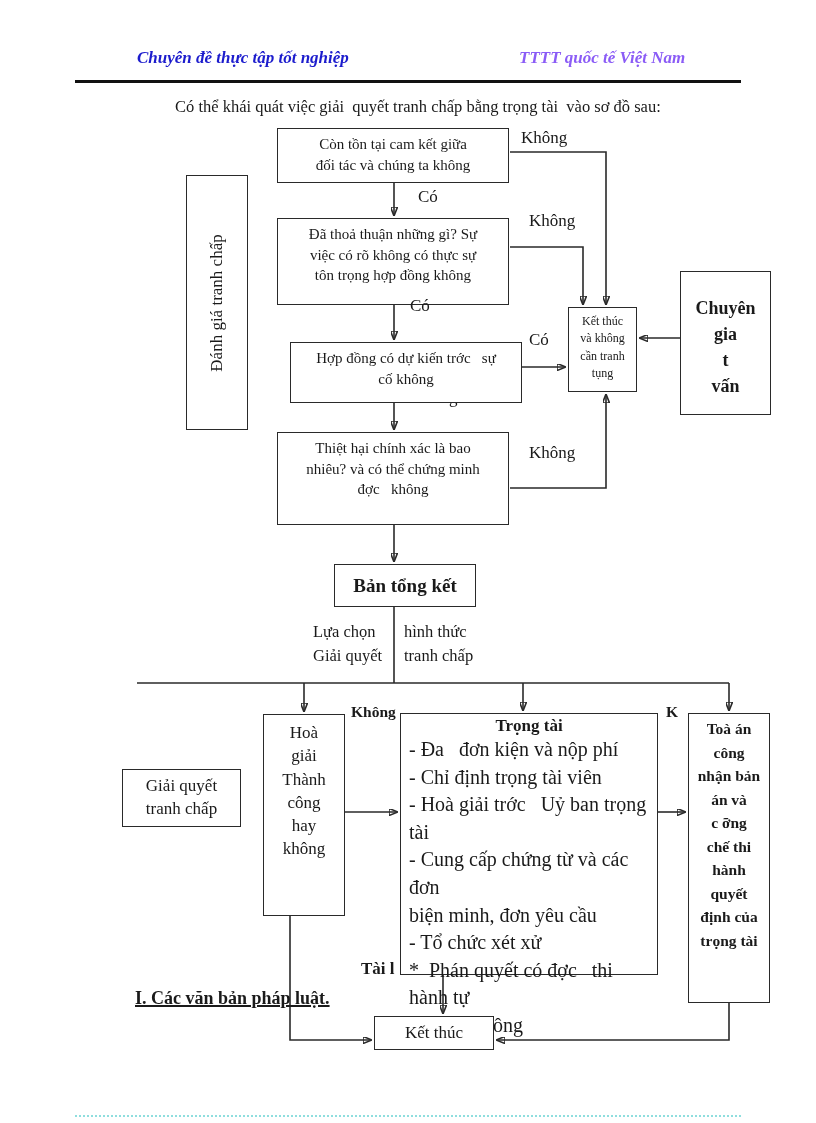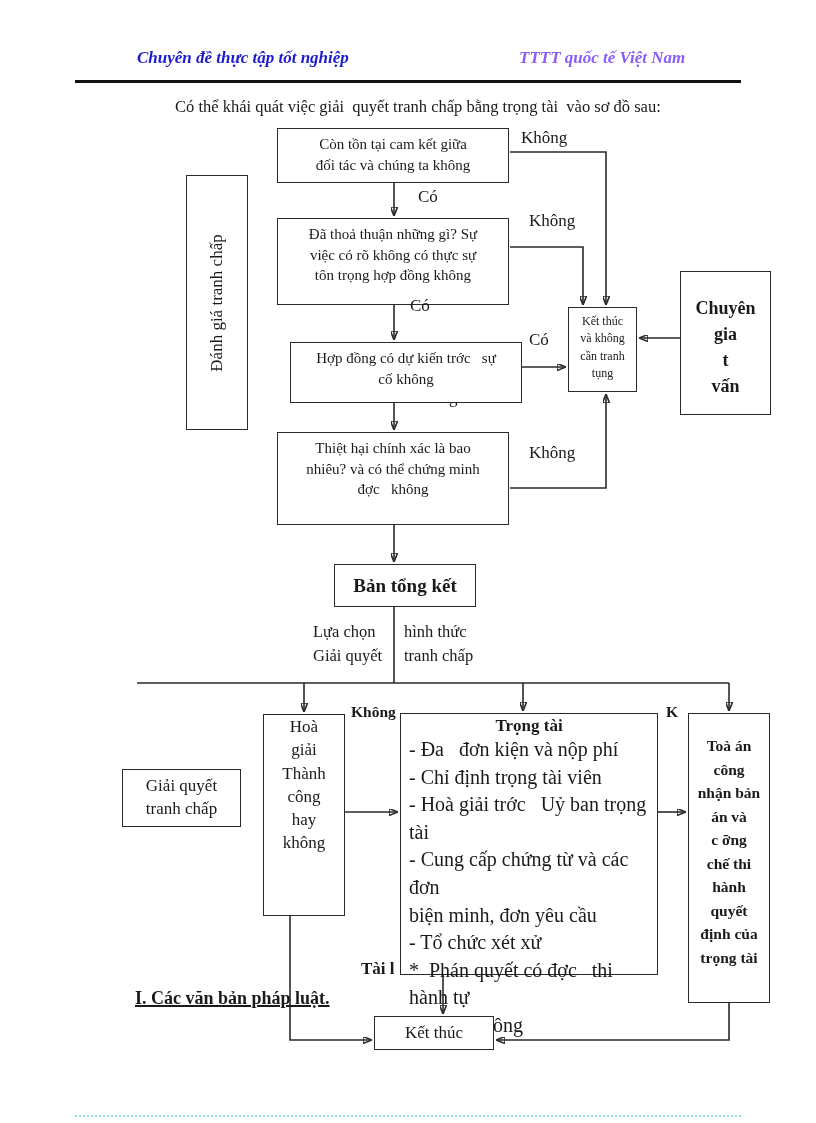--- a/index.html
+++ b/index.html
@@ -22,25 +22,25 @@
                white-space:nowrap;font-size:17px;}
   .b-q1{left:277px;top:128px;width:232px;height:55px;}
   .b-q2{left:277px;top:218px;width:232px;height:87px;}
   .b-q3{left:290px;top:342px;width:232px;height:61px;}
   .b-q4{left:277px;top:432px;width:232px;height:93px;}
   .b-ee{left:568px;top:307px;width:69px;height:85px;font-size:12px;line-height:1.45;padding-top:5px;}
   .b-ex{left:680px;top:271px;width:91px;height:144px;font-weight:bold;font-size:18px;line-height:1.45;padding-top:23px;}
   .b-sum{left:322px;top:564px;width:142px;height:43px;display:flex;align-items:center;justify-content:center;
          font-weight:bold;font-size:19px;margin-left:12px;}
   .b-res{left:122px;top:769px;width:119px;height:58px;font-size:17px;line-height:1.35;padding-top:5px;}
-  .b-med{left:263px;top:714px;width:82px;height:202px;font-size:17px;line-height:1.37;}
+  .b-med{left:263px;top:714px;width:82px;height:202px;font-size:17px;line-height:1.37;padding-top:6px;}
   .b-arb{left:400px;top:713px;width:258px;height:262px;}
   .b-arb .title{text-align:center;font-weight:bold;font-size:17px;margin-top:2px;}
   .b-arb .item{font-size:20px;line-height:1.38;padding-left:8px;padding-right:4px;}
-  .b-court{left:688px;top:713px;width:82px;height:290px;font-weight:bold;font-size:15.5px;line-height:1.52;padding-top:20px;}
+  .b-court{left:688px;top:713px;width:82px;height:290px;font-weight:bold;font-size:15.5px;line-height:1.52;padding-top:3px;}
   .b-end{left:374px;top:1016px;width:120px;height:34px;display:flex;align-items:center;justify-content:center;font-size:17px;}
   
   .lab{position:absolute;font-size:17px;z-index:3;}
   .lab-b{position:absolute;font-size:15.5px;font-weight:bold;z-index:1;}
   .choose span{position:absolute;font-size:16.5px;}
   .heading{position:absolute;left:135px;top:988px;font-size:18px;font-weight:bold;
            text-decoration:underline;text-decoration-thickness:2px;z-index:3;}
   .frag-tai{position:absolute;left:361px;top:959px;font-size:17px;font-weight:bold;z-index:1;}
   .frag-g{position:absolute;left:449px;top:388px;font-size:17px;z-index:1;}
   svg.wires{position:absolute;left:0;top:0;z-index:1;}

